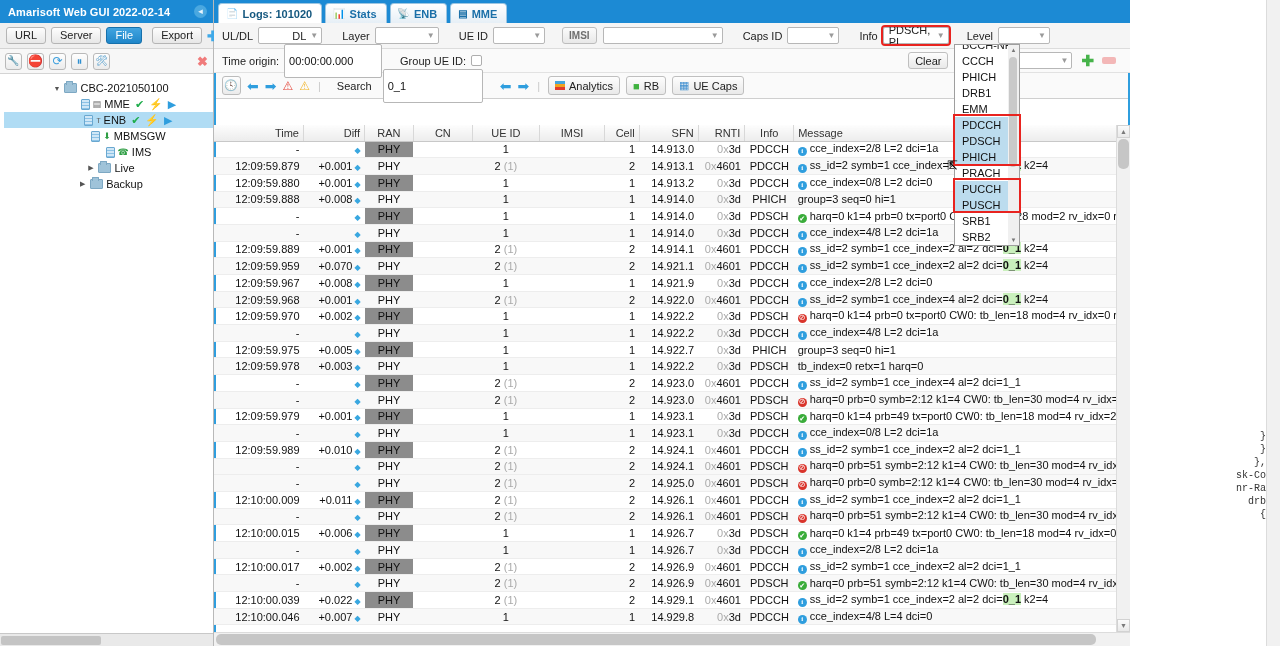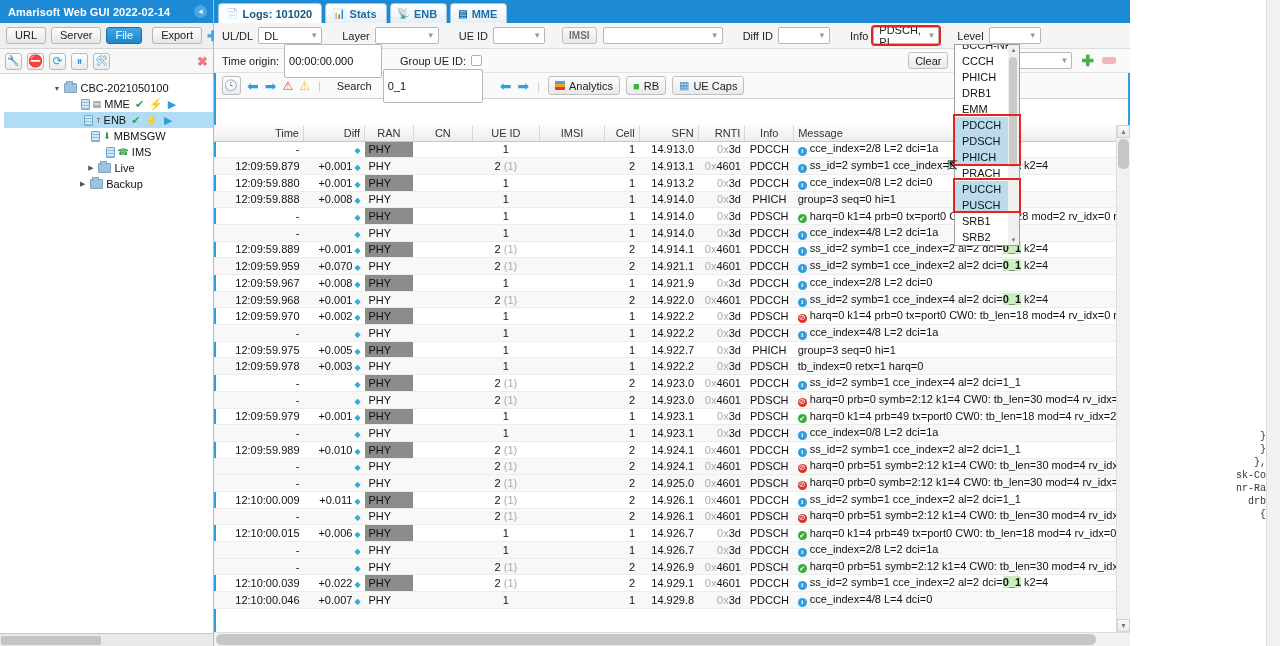--- a/index.html
+++ b/index.html
@@ -98,21 +98,21 @@
   }
   .tab.active { background:#fff; color:#15587f; }
   .tab .ic { font-size:10px; }
   #filterbar {
     height:26px; background:#f5f5f5; border-bottom:1px solid #dcdcdc;
     display:flex; align-items:center; padding-left:6px; gap:0px; position:relative;
   }
   .fl { font-size:11px; color:#222; margin-right:5px; }
   .sel-box {
     height:17px; border:1px solid #b7b7b7; background:#fff; border-radius:2px;
-    display:inline-flex; align-items:center; justify-content:space-between;
+    display:inline-flex; align-items:center; justify-content:flex-end;
     font-size:11px; color:#222; padding:0 3px 0 5px;
   }
   .caret { color:#9a9a9a; font-size:8px; margin-left:4px; }
   .imsi-btn {
     height:17px; padding:0 6px; border:1px solid #bdbdbd; border-radius:3px;
     background:linear-gradient(#fbfbfb,#e8e8e8); color:#6f6f6f;
     font-size:10px; font-weight:bold; display:inline-flex; align-items:center;
   }
   .hl-red { outline:2px solid #e8231f; outline-offset:0px; }
 
@@ -162,21 +162,21 @@
   }
   table.logs thead th.c { text-align:center; }
   table.logs thead th.l { text-align:left; }
   table.logs tbody td {
     height:16.7px; border-bottom:1px solid #ededed; padding:0 4px; white-space:nowrap;
     overflow:hidden; color:#111;
   }
   tbody tr.alt td { background:#f8f8f8; }
   td.time { text-align:right; }
   td.diff { text-align:right; padding-right:2px; }
-  td.ran { background:#8c8c8c; color:#fff; font-size:11px; }
+  td.ran { background:#8c8c8c; color:#fff; text-align:center; font-size:11px; }
   td.cn, td.ueid, td.imsi { text-align:center; }
   td.cell { text-align:right; }
   td.sfn { text-align:right; }
   td.rnti { text-align:right; }
   td.info { text-align:center; }
   td.msg { text-align:left; }
   .ueid-sub { color:#aaa; }
   .rnti-pre { color:#aaa; }
   .diamond { color:#39a7e0; font-size:8px; padding-left:2px; }
   .dot-i { display:inline-block; width:9px; height:9px; border-radius:50%; background:#2f9ede;
@@ -348,21 +348,21 @@
       <span class="fl" style="margin-left:20px">UE ID</span>
       <span class="sel-box" style="width:52px">
         <span></span>
         <span class="caret">▼</span>
       </span>
       <span class="imsi-btn" style="margin-left:17px">IMSI</span>
       <span class="sel-box" style="width:120px;margin-left:6px">
         <span></span>
         <span class="caret">▼</span>
       </span>
-      <span class="fl" style="margin-left:20px">Diff ID</span>
+      <span class="fl" style="margin-left:20px">Caps ID</span>
       <span class="sel-box" style="width:52px">
         <span></span>
         <span class="caret">▼</span>
       </span>
       <span class="fl" style="margin-left:20px">Info</span>
       <span class="sel-box hl-red" style="width:66px">
         <span>PDSCH, PI</span>
         <span class="caret">▼</span>
       </span>
       <span class="fl" style="margin-left:18px">Level</span>
@@ -766,20 +766,33 @@
               <td class="ran">PHY</td>
               <td class="cn"></td>
               <td class="ueid">1</td>
               <td class="imsi"></td>
               <td class="cell">1</td>
               <td class="sfn">14.926.7</td>
               <td class="rnti"><span class="rnti-pre">0x</span>3d</td>
               <td class="info">PDCCH</td>
               <td class="msg"><span class="dot-i">i</span>cce_index=2/8 L=2 dci=1a</td>
             </tr>
+            <tr class="">
+              <td class="time">12:10:00.017</td>
+              <td class="diff">+0.002<span class="diamond">◆</span></td>
+              <td class="ran">PHY</td>
+              <td class="cn"></td>
+              <td class="ueid">2 <span class="ueid-sub">(1)</span></td>
+              <td class="imsi"></td>
+              <td class="cell">2</td>
+              <td class="sfn">14.926.9</td>
+              <td class="rnti"><span class="rnti-pre">0x</span>4601</td>
+              <td class="info">PDCCH</td>
+              <td class="msg"><span class="dot-i">i</span>ss_id=2 symb=1 cce_index=2 al=2 dci=1_1</td>
+            </tr>
             <tr class="alt">
               <td class="time">-</td>
               <td class="diff"><span class="diamond">◆</span></td>
               <td class="ran">PHY</td>
               <td class="cn"></td>
               <td class="ueid">2 <span class="ueid-sub">(1)</span></td>
               <td class="imsi"></td>
               <td class="cell">2</td>
               <td class="sfn">14.926.9</td>
               <td class="rnti"><span class="rnti-pre">0x</span>4601</td>

